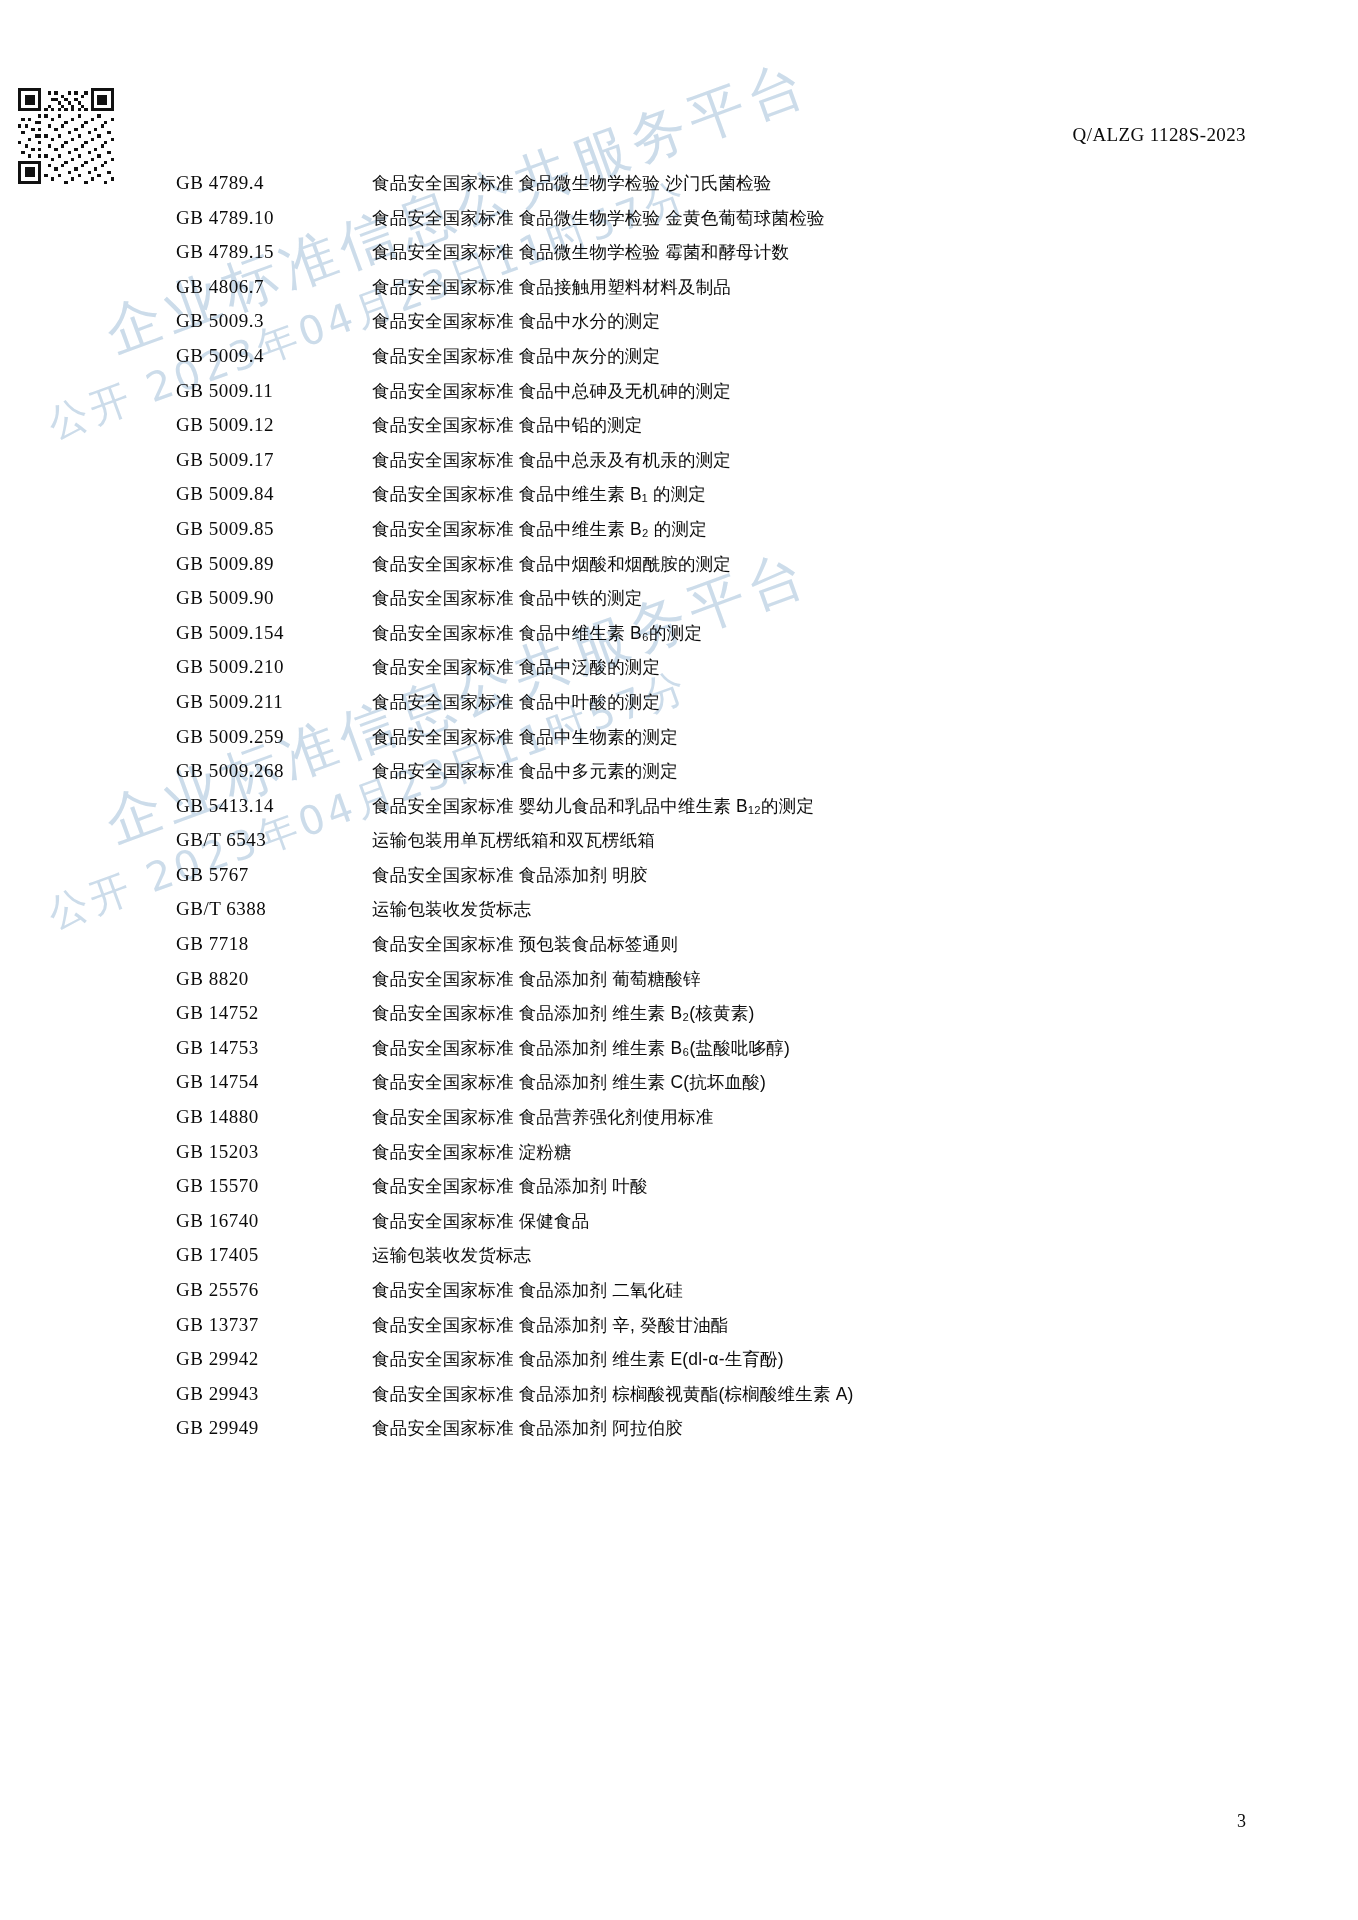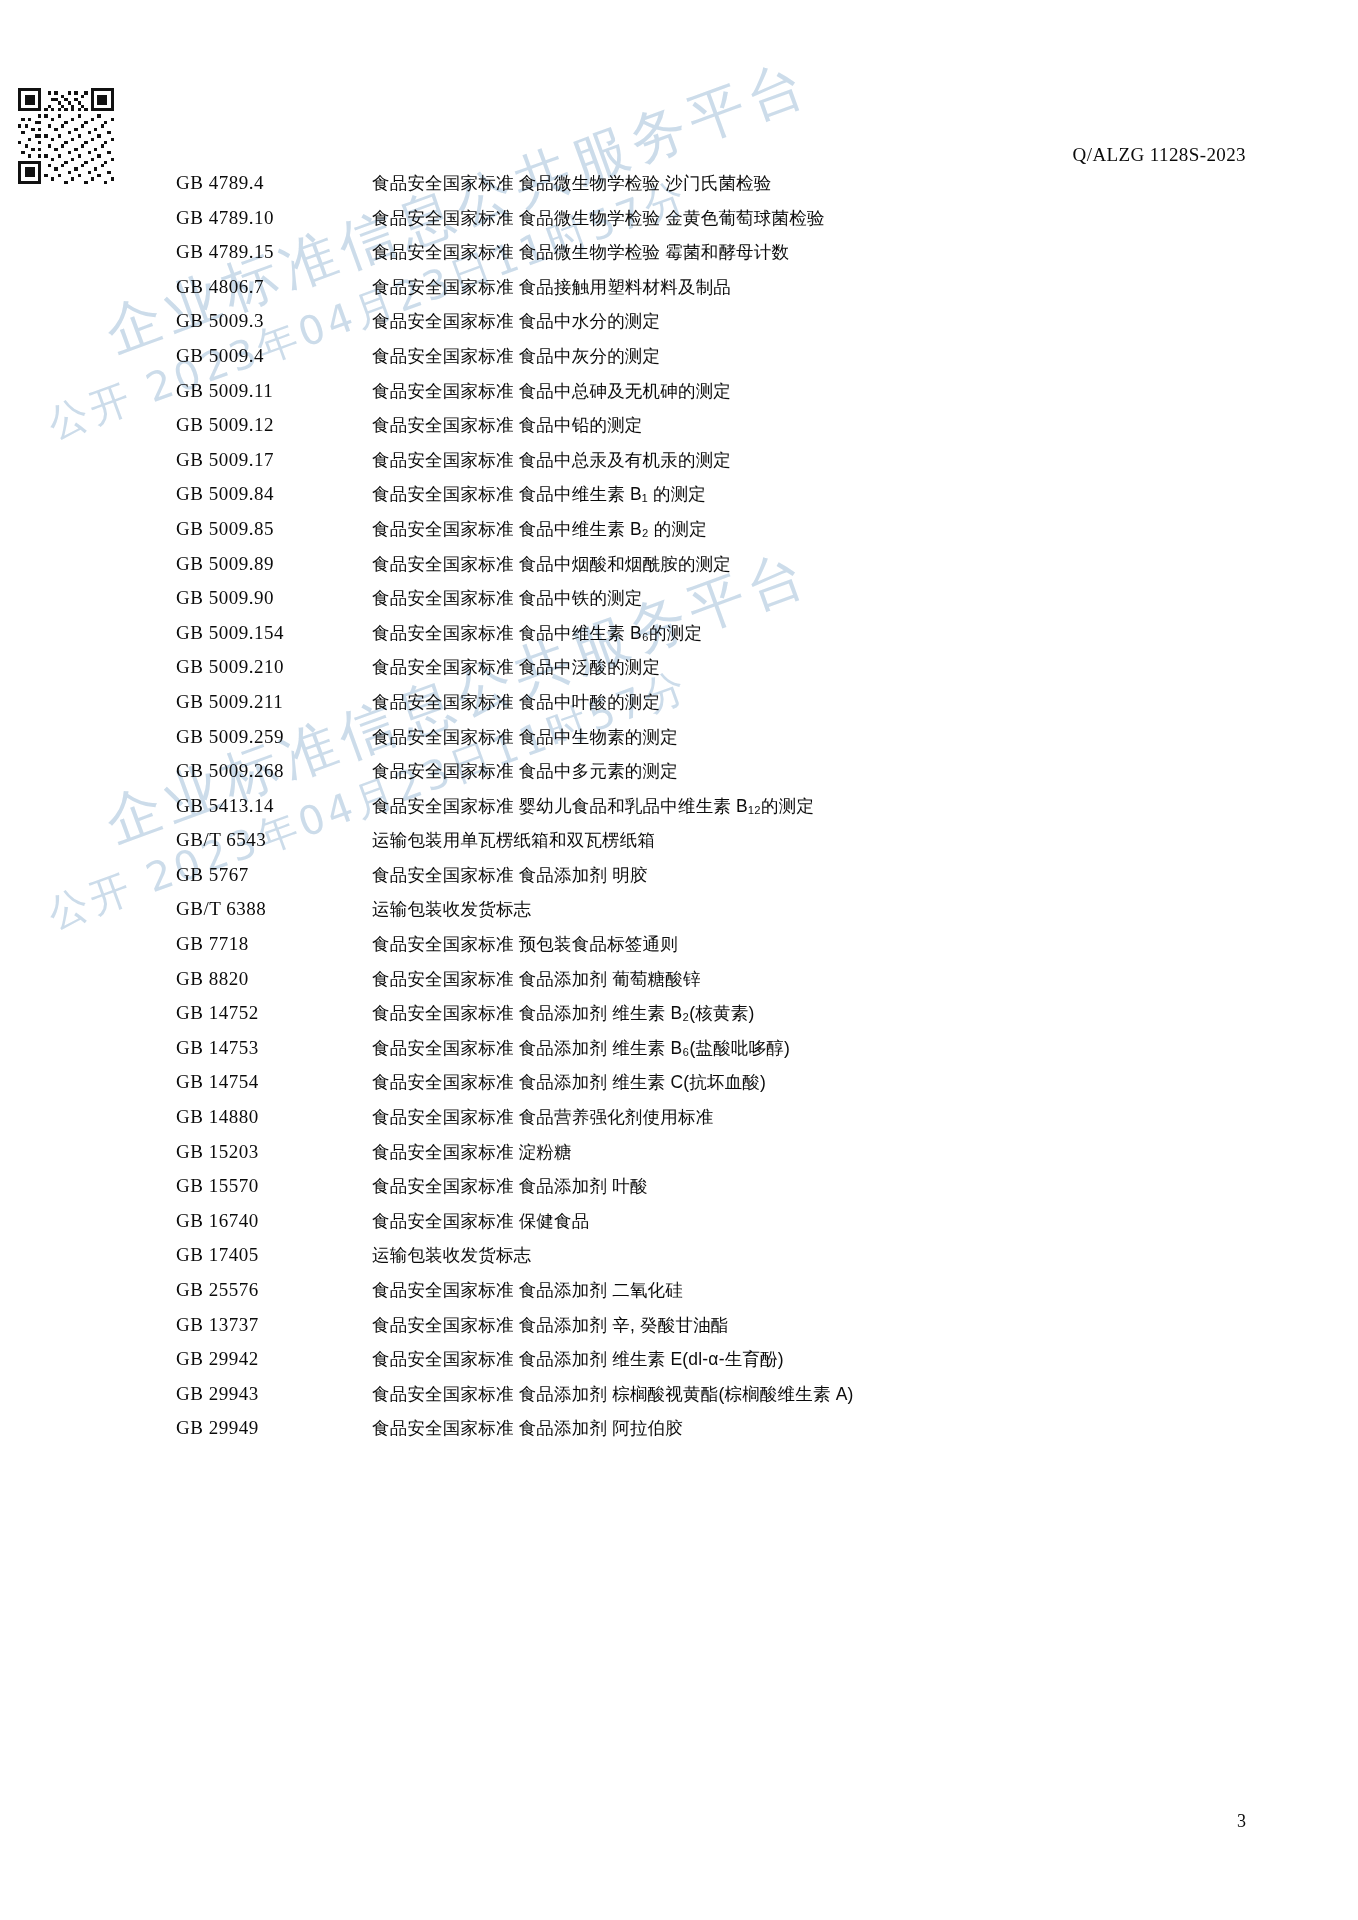--- a/index.html
+++ b/index.html
@@ -25,21 +25,21 @@
     top: 88px;
     width: 96px;
     height: 96px;
   }
   .qr svg { display: block; width: 96px; height: 96px; }
 
   
   .doc-code {
     position: absolute;
     right: 112px;
-    top: 144px;
+    top: 124px;
     font-size: 19px;
     letter-spacing: 0.4px;
     font-family: "Liberation Serif", serif;
     white-space: nowrap;
   }
 
   
   .list {
     position: absolute;
     left: 176px;

